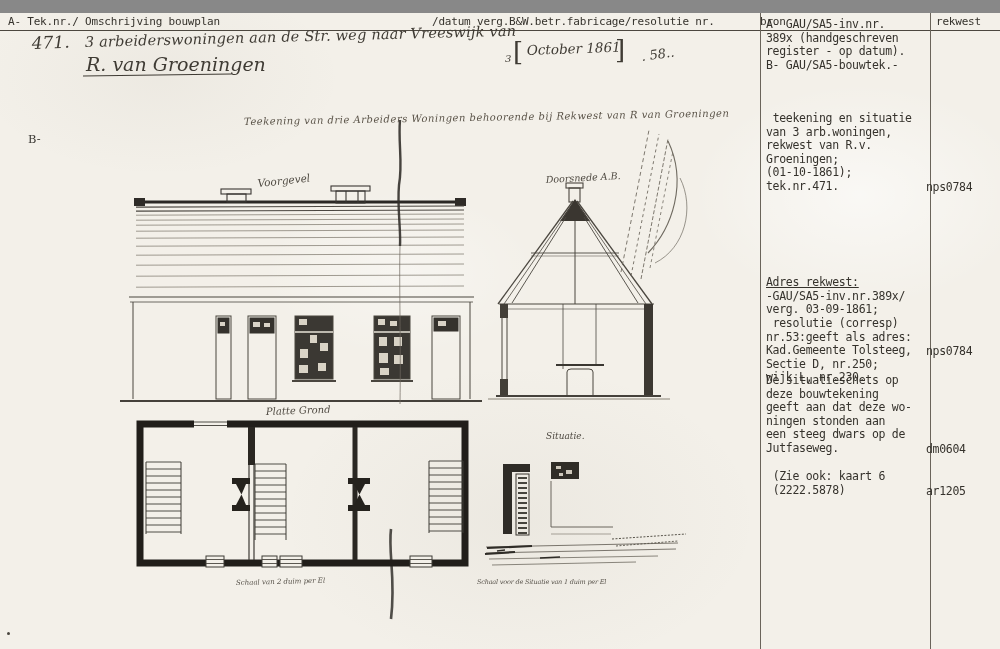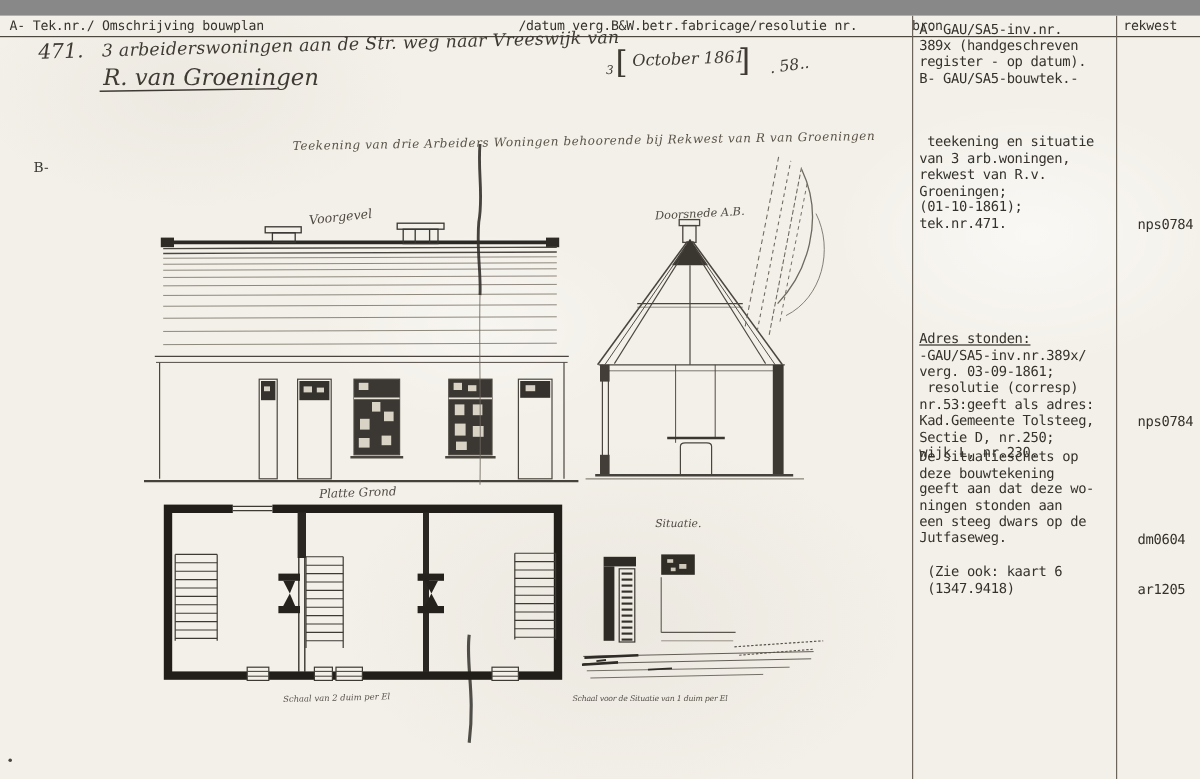--- a/index.html
+++ b/index.html
@@ -14,21 +14,21 @@
     font-family:"DejaVu Sans Mono", monospace;
     color:#35322c;
     margin-top:13px;
   }
   .hdr{position:absolute;top:2px;font-size:11px;letter-spacing:-0.2px;white-space:nowrap;}
   .hdr-rule{position:absolute;left:0;top:17px;width:1000px;height:1px;background:#4c473f;}
   .vline{position:absolute;top:0;width:1px;height:649px;background:#6a645a;}
   .block{position:absolute;left:766px;width:172px;font-size:11.5px;line-height:13.6px;
          white-space:pre-wrap;letter-spacing:-0.3px;}
   .ul{display:block;text-decoration:underline;}
-  .vw{position:absolute;left:948px;font-size:11.5px;letter-spacing:-0.3px;text-align:right;}
+  .vw{position:absolute;left:926px;font-size:11.5px;letter-spacing:-0.3px;text-align:right;}
   svg text{font-family:"DejaVu Serif", serif;}
   .speck{position:absolute;border-radius:50%;background:#4a463f;}
   .bottom-edge{position:absolute;left:0;top:646px;width:468px;height:2px;background:rgba(52,47,42,0.45);}
 </style>
 </head>
 <body>
 
 <div class="page">
 
   <span class="hdr" style="left:8px">A- Tek.nr./ Omschrijving bouwplan</span>
@@ -43,36 +43,36 @@
 389x (handgeschreven
 register - op datum).
 B- GAU/SA5-bouwtek.-</div>
   <div class="block" style="top:99px"> teekening en situatie
 van 3 arb.woningen,
 rekwest van R.v.
 Groeningen;
 (01-10-1861);
 tek.nr.471.</div>
   <div class="block" style="top:236px">
-    <span class="ul">Adres stonden:</span><div>-GAU/SA5-inv.nr.389x/
+    <span class="ul">Adres rekwest:</span><div>-GAU/SA5-inv.nr.389x/
 verg. 03-09-1861;
  resolutie (corresp)
 nr.53:geeft als adres:
 Kad.Gemeente Tolsteeg,
 Sectie D, nr.250;
 wijk L, nr.230.</div>
   </div>
   <div class="block" style="top:361px">De situatieschets op
 deze bouwtekening
 geeft aan dat deze wo-
 ningen stonden aan
 een steeg dwars op de
 Jutfaseweg.</div>
   <div class="block" style="top:457px"> (Zie ook: kaart 6
- (1347.9418)</div>
+ (2222.5878)</div>
 
   <span class="vw" style="top:167px">nps0784</span>
   <span class="vw" style="top:331px">nps0784</span>
   <span class="vw" style="top:429px">dm0604</span>
   <span class="vw" style="top:471px">ar1205</span>
 
   <div class="speck" style="left:7px;top:619px;width:3px;height:3px"></div>
   <div class="speck" style="left:7px;top:636px;width:2px;height:2px"></div>
   <div class="bottom-edge"></div>
 

